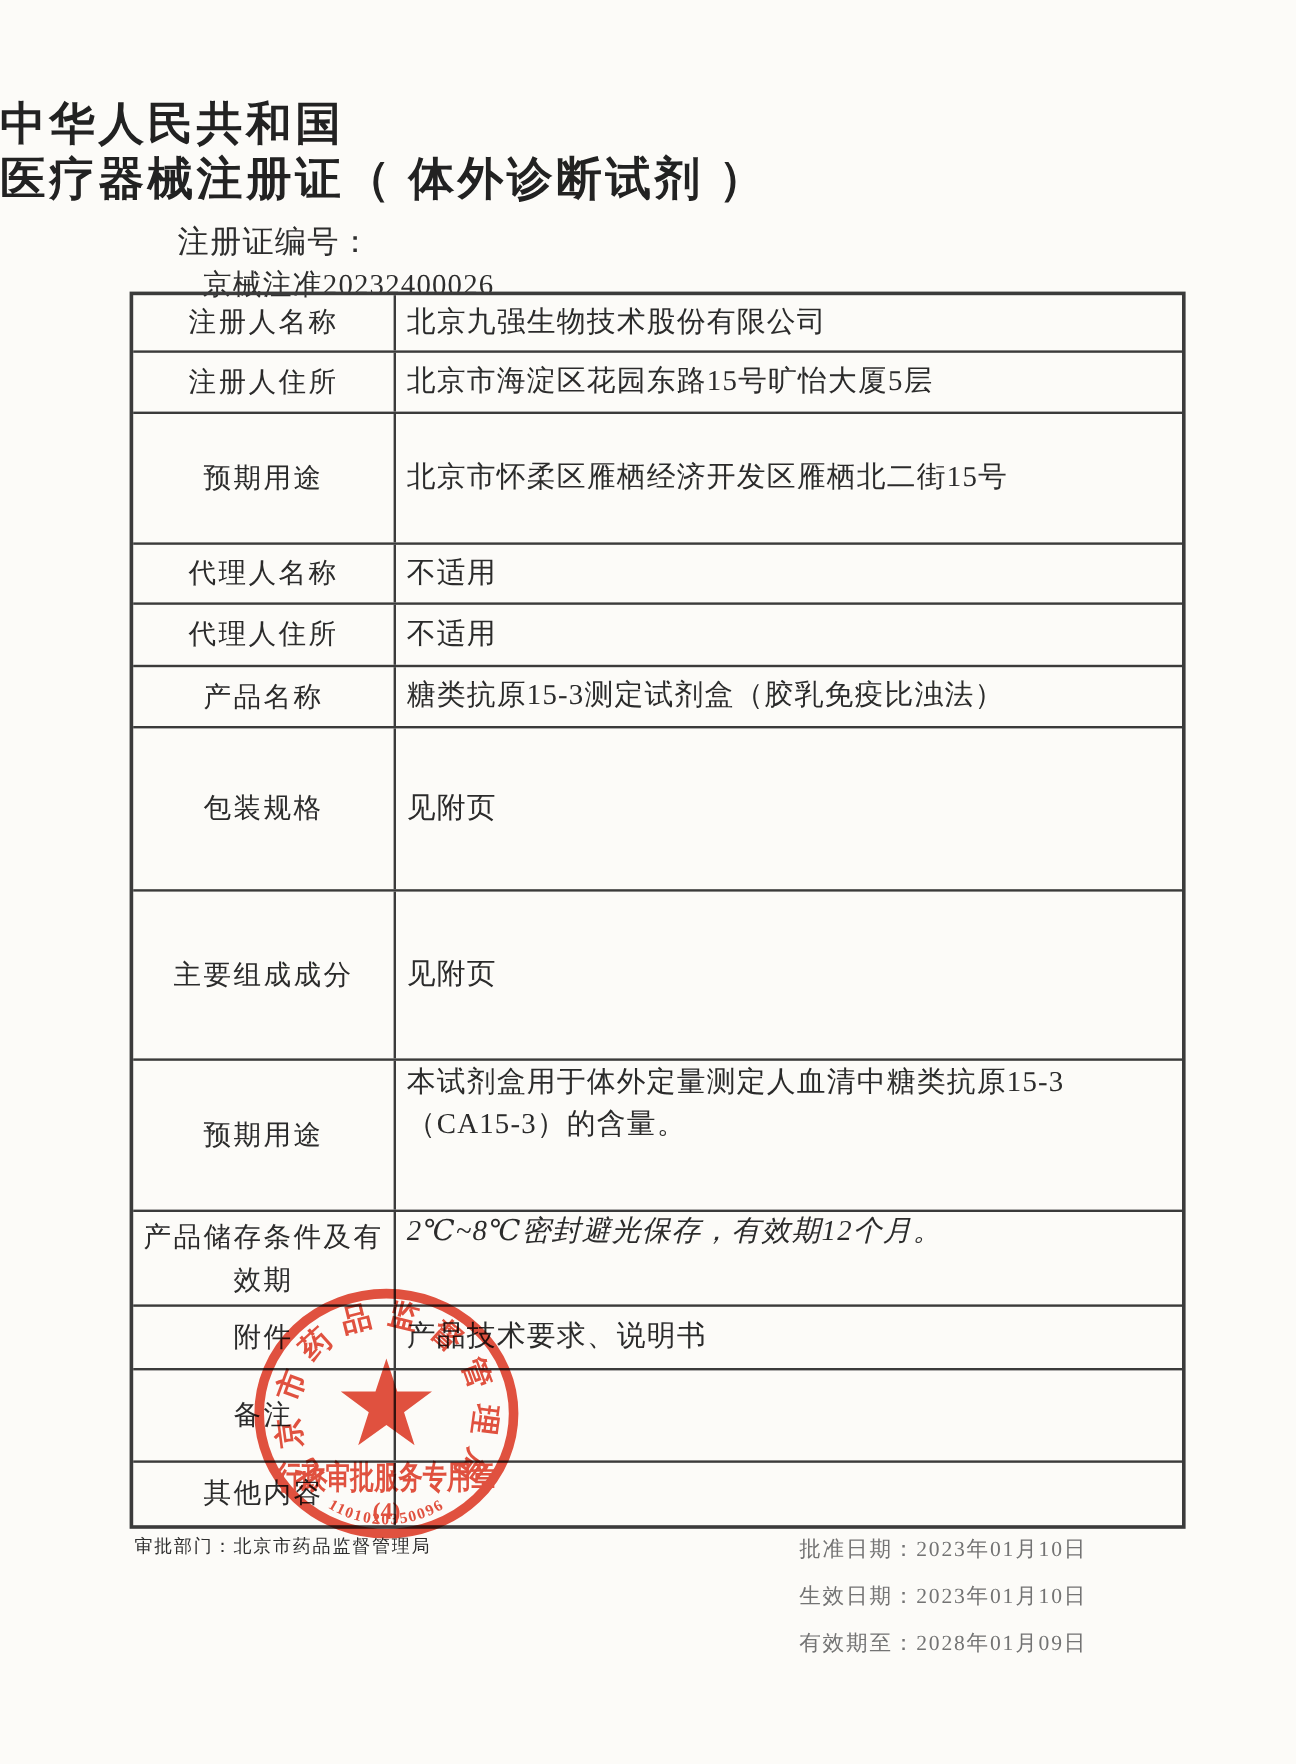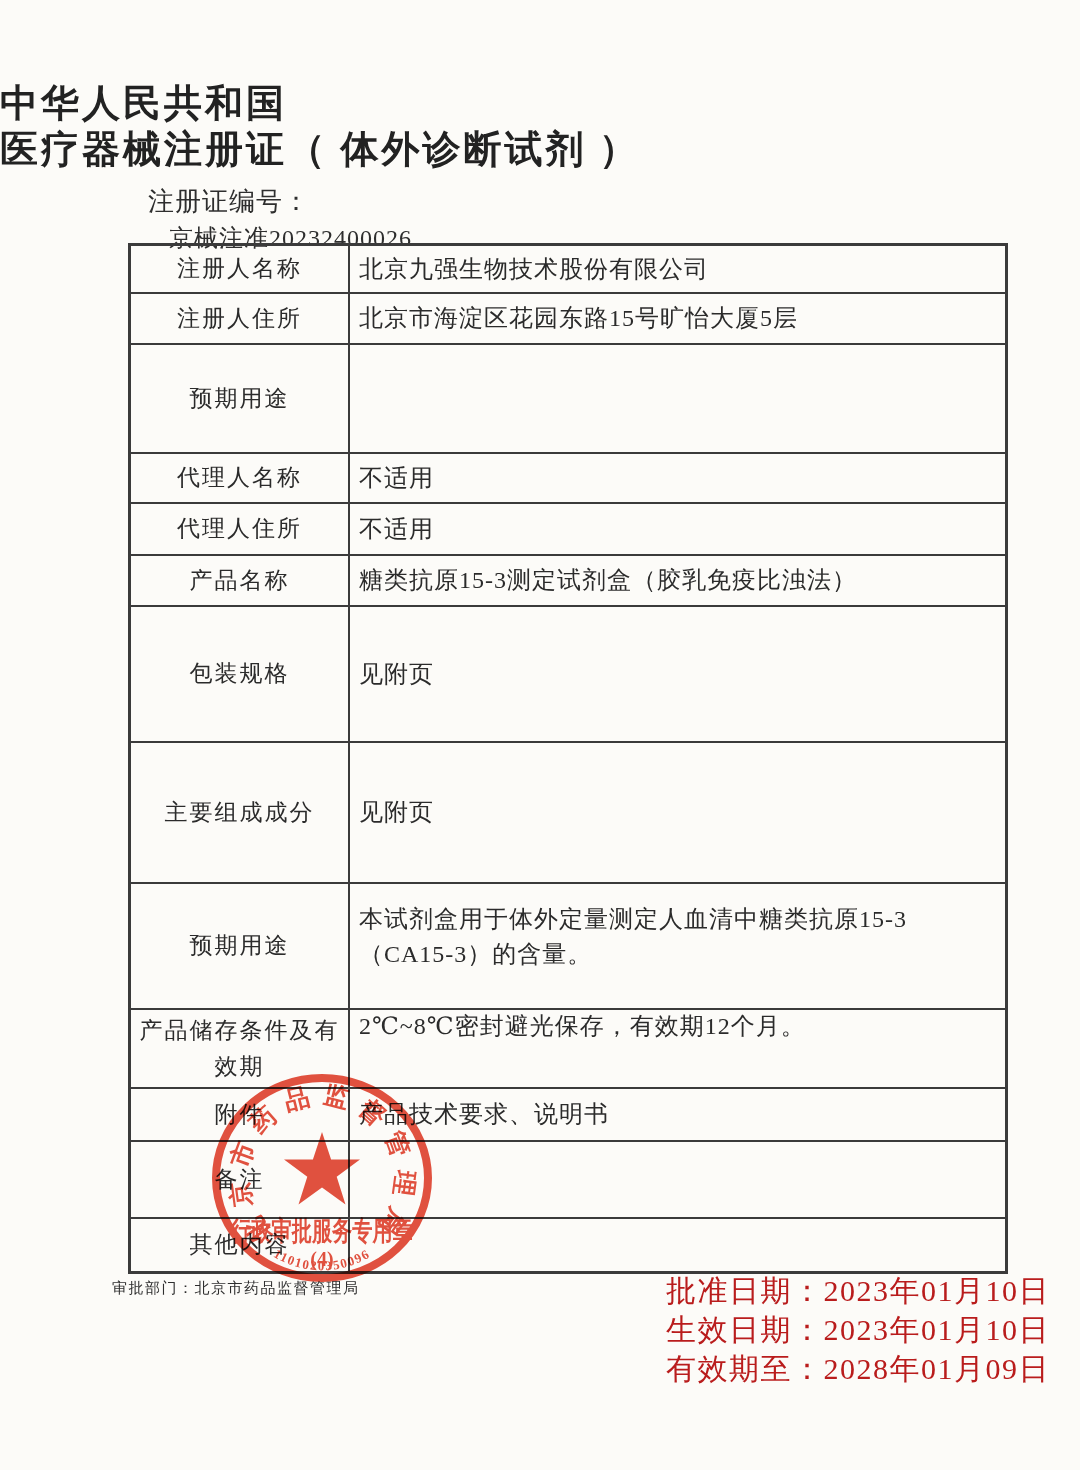--- a/index.html
+++ b/index.html
@@ -25,51 +25,50 @@
     position:absolute;left:148px;top:184px;
     font-size:26px;letter-spacing:1px;color:#2e2e2e;
   }
   .regno .val{margin-left:12px;}
   
   .cert-table{
     position:absolute;left:108px;top:243px;width:880px;
     border:3px solid #3b3b3b;
     box-sizing:border-box;
     background:transparent;
-    margin-left:20px;
   }
   .row{display:flex;border-bottom:2px solid #3b3b3b;box-sizing:border-box;}
   .row:last-child{border-bottom:none;}
   .cell{box-sizing:border-box;}
   .lbl{
     width:219px;flex:0 0 219px;
     border-right:2px solid #3b3b3b;
     display:flex;align-items:center;justify-content:center;
     text-align:center;
     font-size:23px;letter-spacing:2px;line-height:1.55;
     padding:0 8px;
   }
   .val{
     flex:1;display:flex;align-items:center;
     font-size:24px;letter-spacing:1px;line-height:1.45;
     padding:2px 12px 2px 9px;
   }
   .h48{height:48px}.h51{height:51px}.h109{height:109px}.h50{height:50px}
   .h52{height:52px}.h136{height:136px}.h141{height:141px}.h126{height:126px}
   .h79{height:79px}.h53{height:53px}.h77{height:77px}
-  .top-val .val{align-items:flex-start;padding-top:18px;font-family:Liberation Serif, serif;}
-  .top-val-tight .val{align-items:flex-start;padding-top:0px;line-height:1.4;}
+  .top-val .val{align-items:flex-start;padding-top:1px;font-family:Liberation Serif, serif;}
+  .top-val-tight .val{align-items:flex-start;padding-top:0px;line-height:1.4;font-style:italic;}
   
   .dept{
     position:absolute;left:112px;top:1279px;
     font-size:15px;letter-spacing:1.5px;color:#2e2e2e;
   }
   .dates{
     position:absolute;left:666px;top:1276px;
-    font-size:30px;letter-spacing:1.5px;color:#b91c1c;
+    font-size:18px;letter-spacing:1.5px;color:#737373;
   }
   .date-row{height:39px;line-height:30px;}
   
   .seal{
     position:absolute;left:202px;top:1058px;
     width:240px;height:240px;
     opacity:.88;
     mix-blend-mode:multiply;
     pointer-events:none;
   }
@@ -95,20 +94,21 @@
     <div class="row h48">
       <div class="cell lbl">注册人名称</div>
       <div class="cell val">北京九强生物技术股份有限公司</div>
     </div>
     <div class="row h51">
       <div class="cell lbl">注册人住所</div>
       <div class="cell val">北京市海淀区花园东路15号旷怡大厦5层</div>
     </div>
     <div class="row h109">
       <div class="cell lbl">预期用途</div>
+      <div class="cell val">北京市怀柔区雁栖经济开发区雁栖北二街15号</div>
     </div>
     <div class="row h50">
       <div class="cell lbl">代理人名称</div>
       <div class="cell val">不适用</div>
     </div>
     <div class="row h52">
       <div class="cell lbl">代理人住所</div>
       <div class="cell val">不适用</div>
     </div>
     <div class="row h51">

